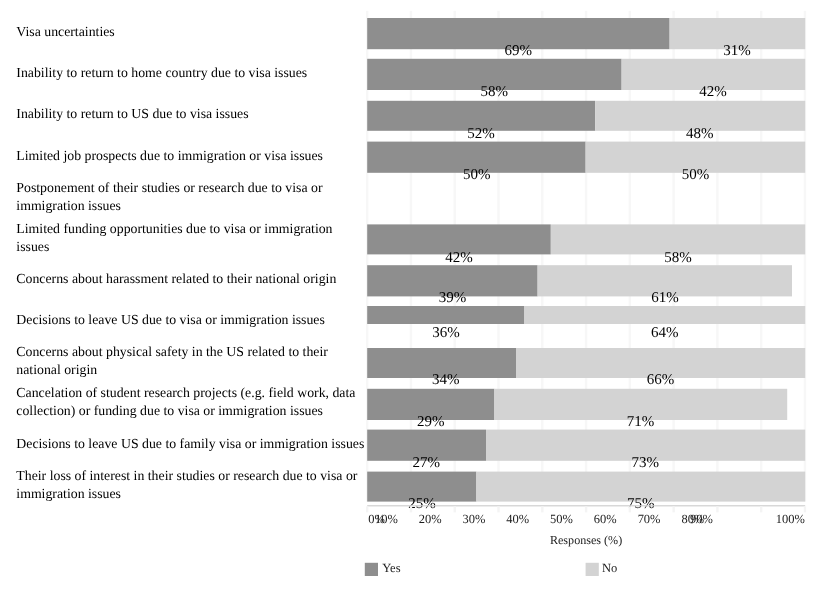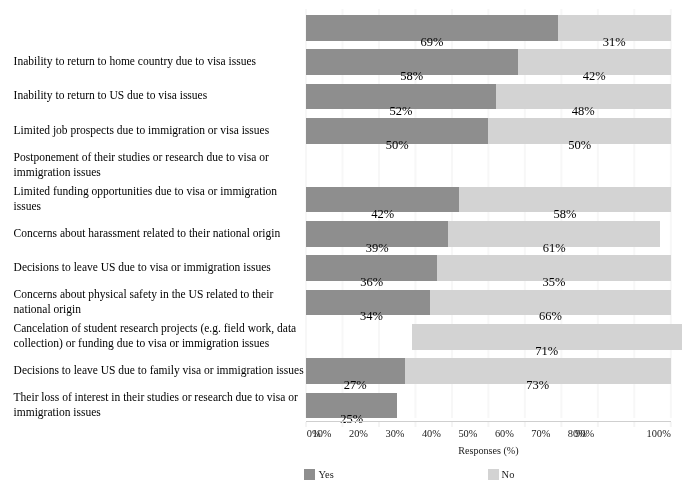--- a/index.html
+++ b/index.html
@@ -140,20 +140,23 @@
   <div class="gridline" style="left:377px;transform:translateX(0.96px)"></div>
   <div class="gridline" style="left:414px;transform:translateX(0.44px)"></div>
   <div class="gridline" style="left:450px;transform:translateX(0.92px)"></div>
   <div class="gridline" style="left:487px;transform:translateX(0.40px)"></div>
   <div class="gridline" style="left:523px;transform:translateX(0.88px)"></div>
   <div class="gridline" style="left:560px;transform:translateX(0.36px)"></div>
   <div class="gridline" style="left:596px;transform:translateX(0.84px)"></div>
   <div class="gridline" style="left:633px;transform:translateX(0.32px)"></div>
   <div class="gridline" style="left:669px;transform:translateX(0.80px)"></div>
 
+  <div class="cat-label" style="top:15.00px;height:25.70px">
+    <span>Visa uncertainties</span>
+  </div>
   <div class="row" style="top:15.00px;height:25.70px">
     <div class="seg seg-yes" style="left:0px;width:251.71px">
       <span class="seg-val">69%</span>
     </div>
     <div class="seg seg-no" style="left:251.71px;width:113.09px">
       <span class="seg-val">31%</span>
     </div>
   </div>
   <div class="cat-label" style="top:49.32px;height:25.70px">
     <span>Inability to return to home country due to visa issues</span>
@@ -209,64 +212,70 @@
     <div class="seg seg-yes" style="left:0px;width:142.27px">
       <span class="seg-val">39%</span>
     </div>
     <div class="seg seg-no" style="left:142.27px;width:212px">
       <span class="seg-val">61%</span>
     </div>
   </div>
   <div class="cat-label" style="top:255.24px;height:25.70px">
     <span>Decisions to leave US due to visa or immigration issues</span>
   </div>
-  <div class="row" style="top:255.24px;height:26px">
+  <div class="row" style="top:255.24px;height:15px">
     <div class="seg seg-yes" style="left:0px;width:131.33px">
       <span class="seg-val">36%</span>
     </div>
     <div class="seg seg-no" style="left:131.33px;width:233.47px">
-      <span class="seg-val">35%</span>
+      <span class="seg-val">64%</span>
     </div>
   </div>
   <div class="cat-label" style="top:289.56px;height:25.70px">
     <span>Concerns about physical safety in the US related to their national origin</span>
   </div>
   <div class="row" style="top:289.56px;height:25.70px">
     <div class="seg seg-yes" style="left:0px;width:131px">
       <span class="seg-val">34%</span>
     </div>
     <div class="seg seg-no" style="left:124.03px;width:240.77px">
       <span class="seg-val">66%</span>
     </div>
   </div>
   <div class="cat-label" style="top:323.88px;height:25.70px">
     <span>Cancelation of student research projects (e.g. field work, data collection) or funding due to visa or immigration issues</span>
   </div>
   <div class="row" style="top:323.88px;height:25.70px">
-    <div class="seg seg-no" style="left:105.79px;width:270px">
+    <div class="seg seg-yes" style="left:0px;width:105.79px">
+      <span class="seg-val">29%</span>
+    </div>
+    <div class="seg seg-no" style="left:105.79px;width:244px">
       <span class="seg-val">71%</span>
     </div>
   </div>
   <div class="cat-label" style="top:358.20px;height:25.70px">
     <span>Decisions to leave US due to family visa or immigration issues</span>
   </div>
   <div class="row" style="top:358.20px;height:25.70px">
     <div class="seg seg-yes" style="left:0px;width:98.50px">
       <span class="seg-val">27%</span>
     </div>
     <div class="seg seg-no" style="left:98.50px;width:266.30px">
       <span class="seg-val">73%</span>
     </div>
   </div>
   <div class="cat-label" style="top:392.52px;height:25.70px">
     <span>Their loss of interest in their studies or research due to visa or immigration issues</span>
   </div>
   <div class="row" style="top:392.52px;height:25.70px">
     <div class="seg seg-yes" style="left:0px;width:91.20px">
       <span class="seg-val">25%</span>
+    </div>
+    <div class="seg seg-no" style="left:91.20px;width:273.60px">
+      <span class="seg-val">75%</span>
     </div>
   </div>
 
   <div class="axis-line"></div>
 
   <div class="tick" style="left:305px;transform:translateX(0.00px)"></div>
   <div class="tick-label" style="left:306.80px;text-align:left">0%</div>
   <div class="tick" style="left:341px;transform:translateX(0.48px)"></div>
   <div class="tick-label" style="left:312.48px;width:60px">10%</div>
   <div class="tick" style="left:377px;transform:translateX(0.96px)"></div>

